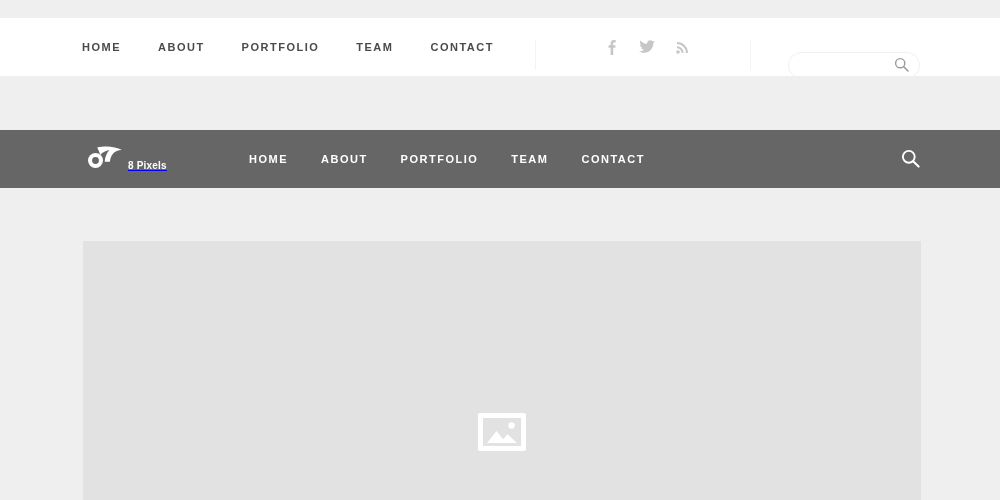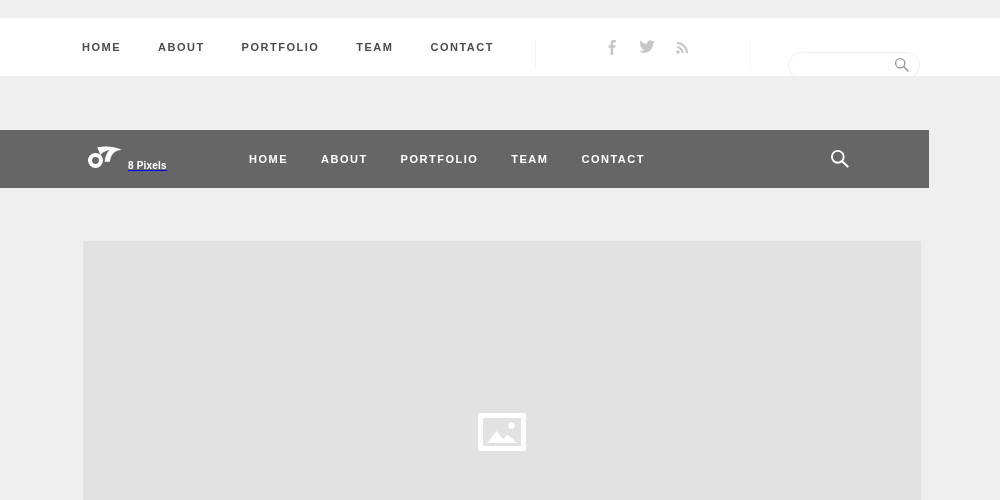--- a/index.html
+++ b/index.html
@@ -118,21 +118,21 @@
     left: 0; top: 76px;
     width: 1000px;
     height: 54px;
     background: #efefef;
   }
 
   
   .main-nav {
     position: absolute;
     left: 0; top: 130px;
-    width: 929px;
+    width: 1000px;
     height: 58px;
     background: #666666;
   }
 
   .brand {
     position: absolute;
     left: 86px;
     top: 14px;
     display: flex;
     align-items: flex-end;

